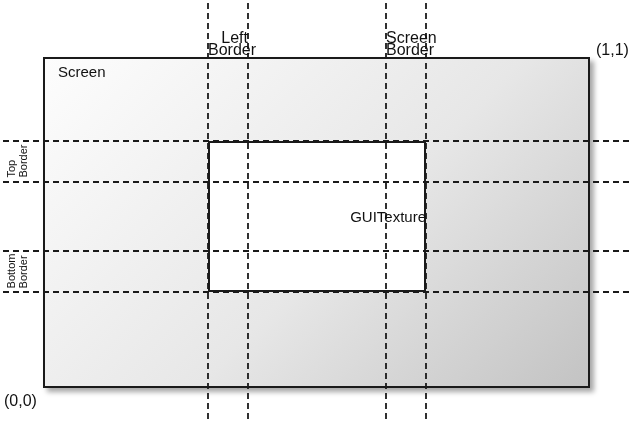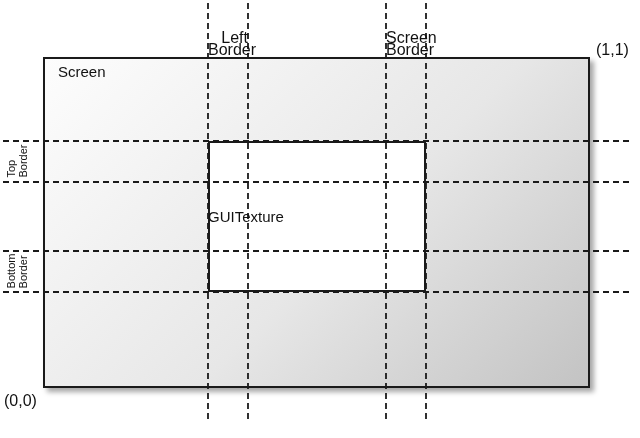--- a/index.html
+++ b/index.html
@@ -29,21 +29,21 @@
   .border-redraw{
     position:absolute;box-sizing:border-box;border:2px solid var(--line);
     background:transparent;pointer-events:none;
   }
   .border-redraw.screen{left:43px;top:57px;width:547px;height:331px;}
   .border-redraw.texture{left:208px;top:141px;width:218px;height:151px;}
   .lbl{position:absolute;white-space:nowrap;}
   .screen-label{left:58px;top:63px;font-size:15px;text-align:right;}
   .texture-label{
     left:208px;top:141px;width:218px;height:151px;
-    display:flex;align-items:center;justify-content:flex-start;font-size:15px;
+    display:flex;align-items:center;justify-content:flex-end;font-size:15px;
   }
   .coord{font-size:16px;}
   .coord.top-right{left:596px;top:41px;}
   .coord.origin{left:4px;top:392px;}
   .vband-label{
     position:absolute;top:0;width:40px;text-align:right;
     font-size:16px;line-height:12px;margin-top:32px;
   }
   .vband-label.left{left:208px;}
   .vband-label.right{left:386px;}

